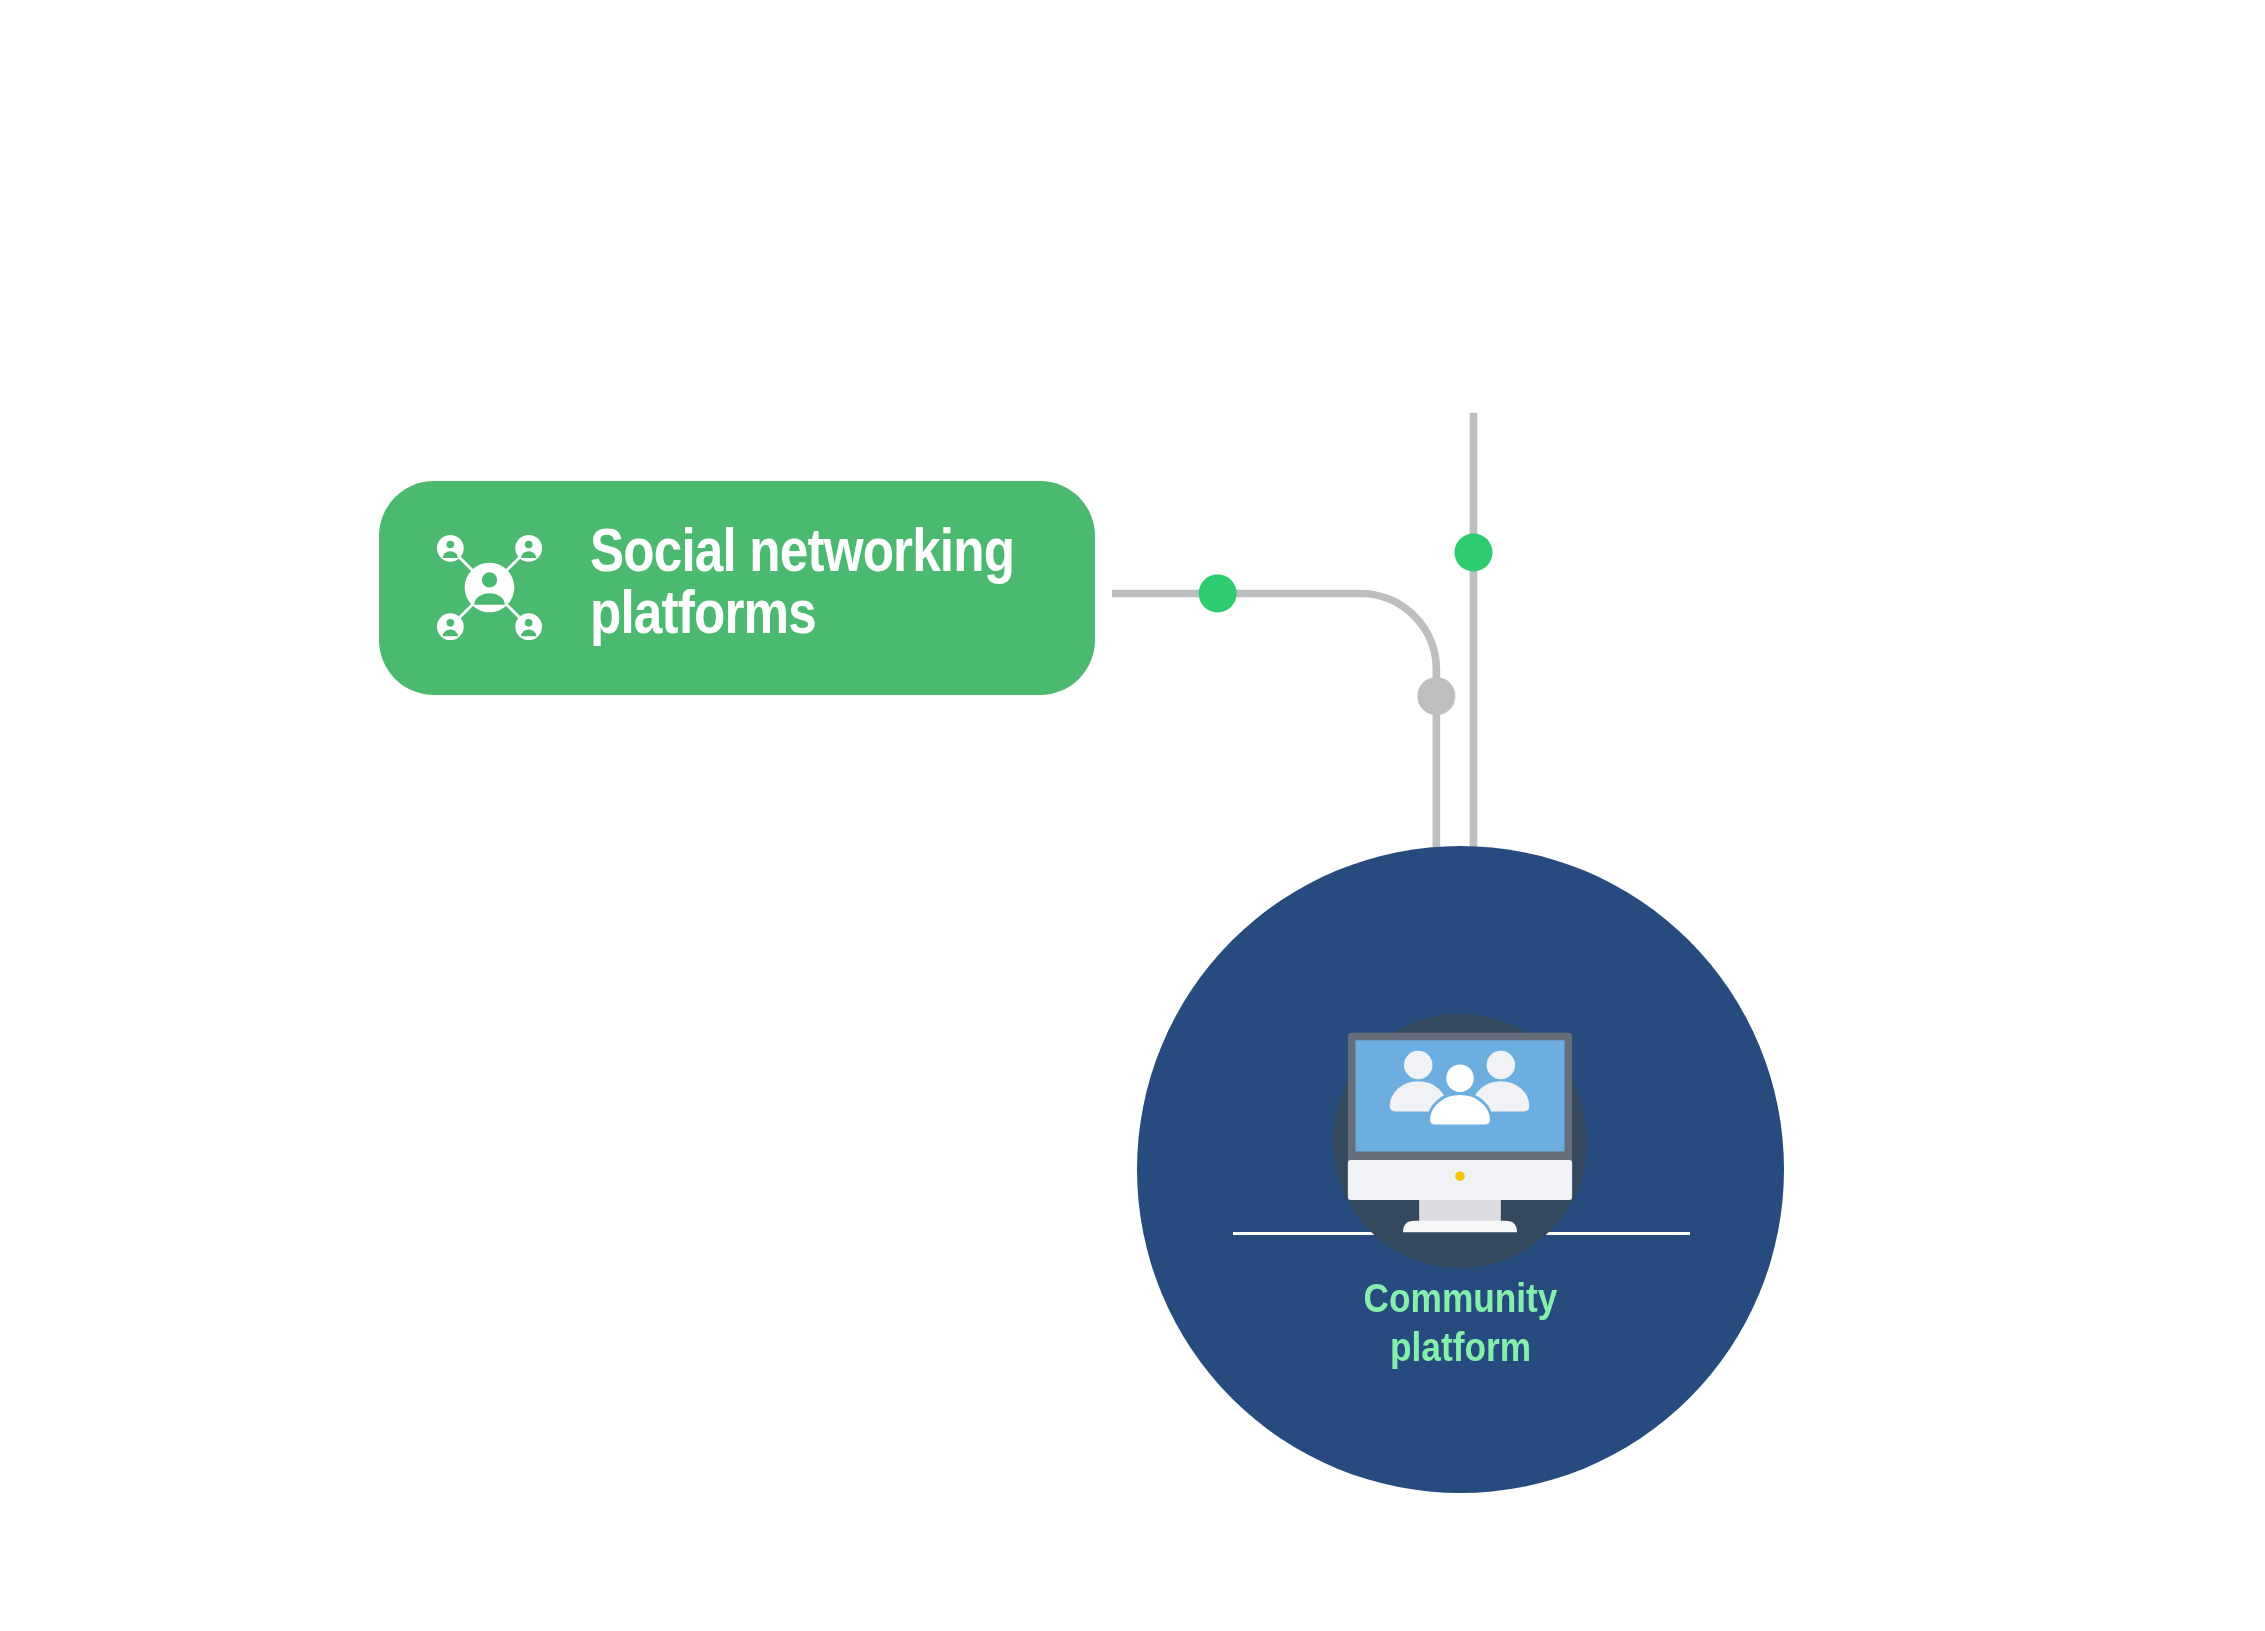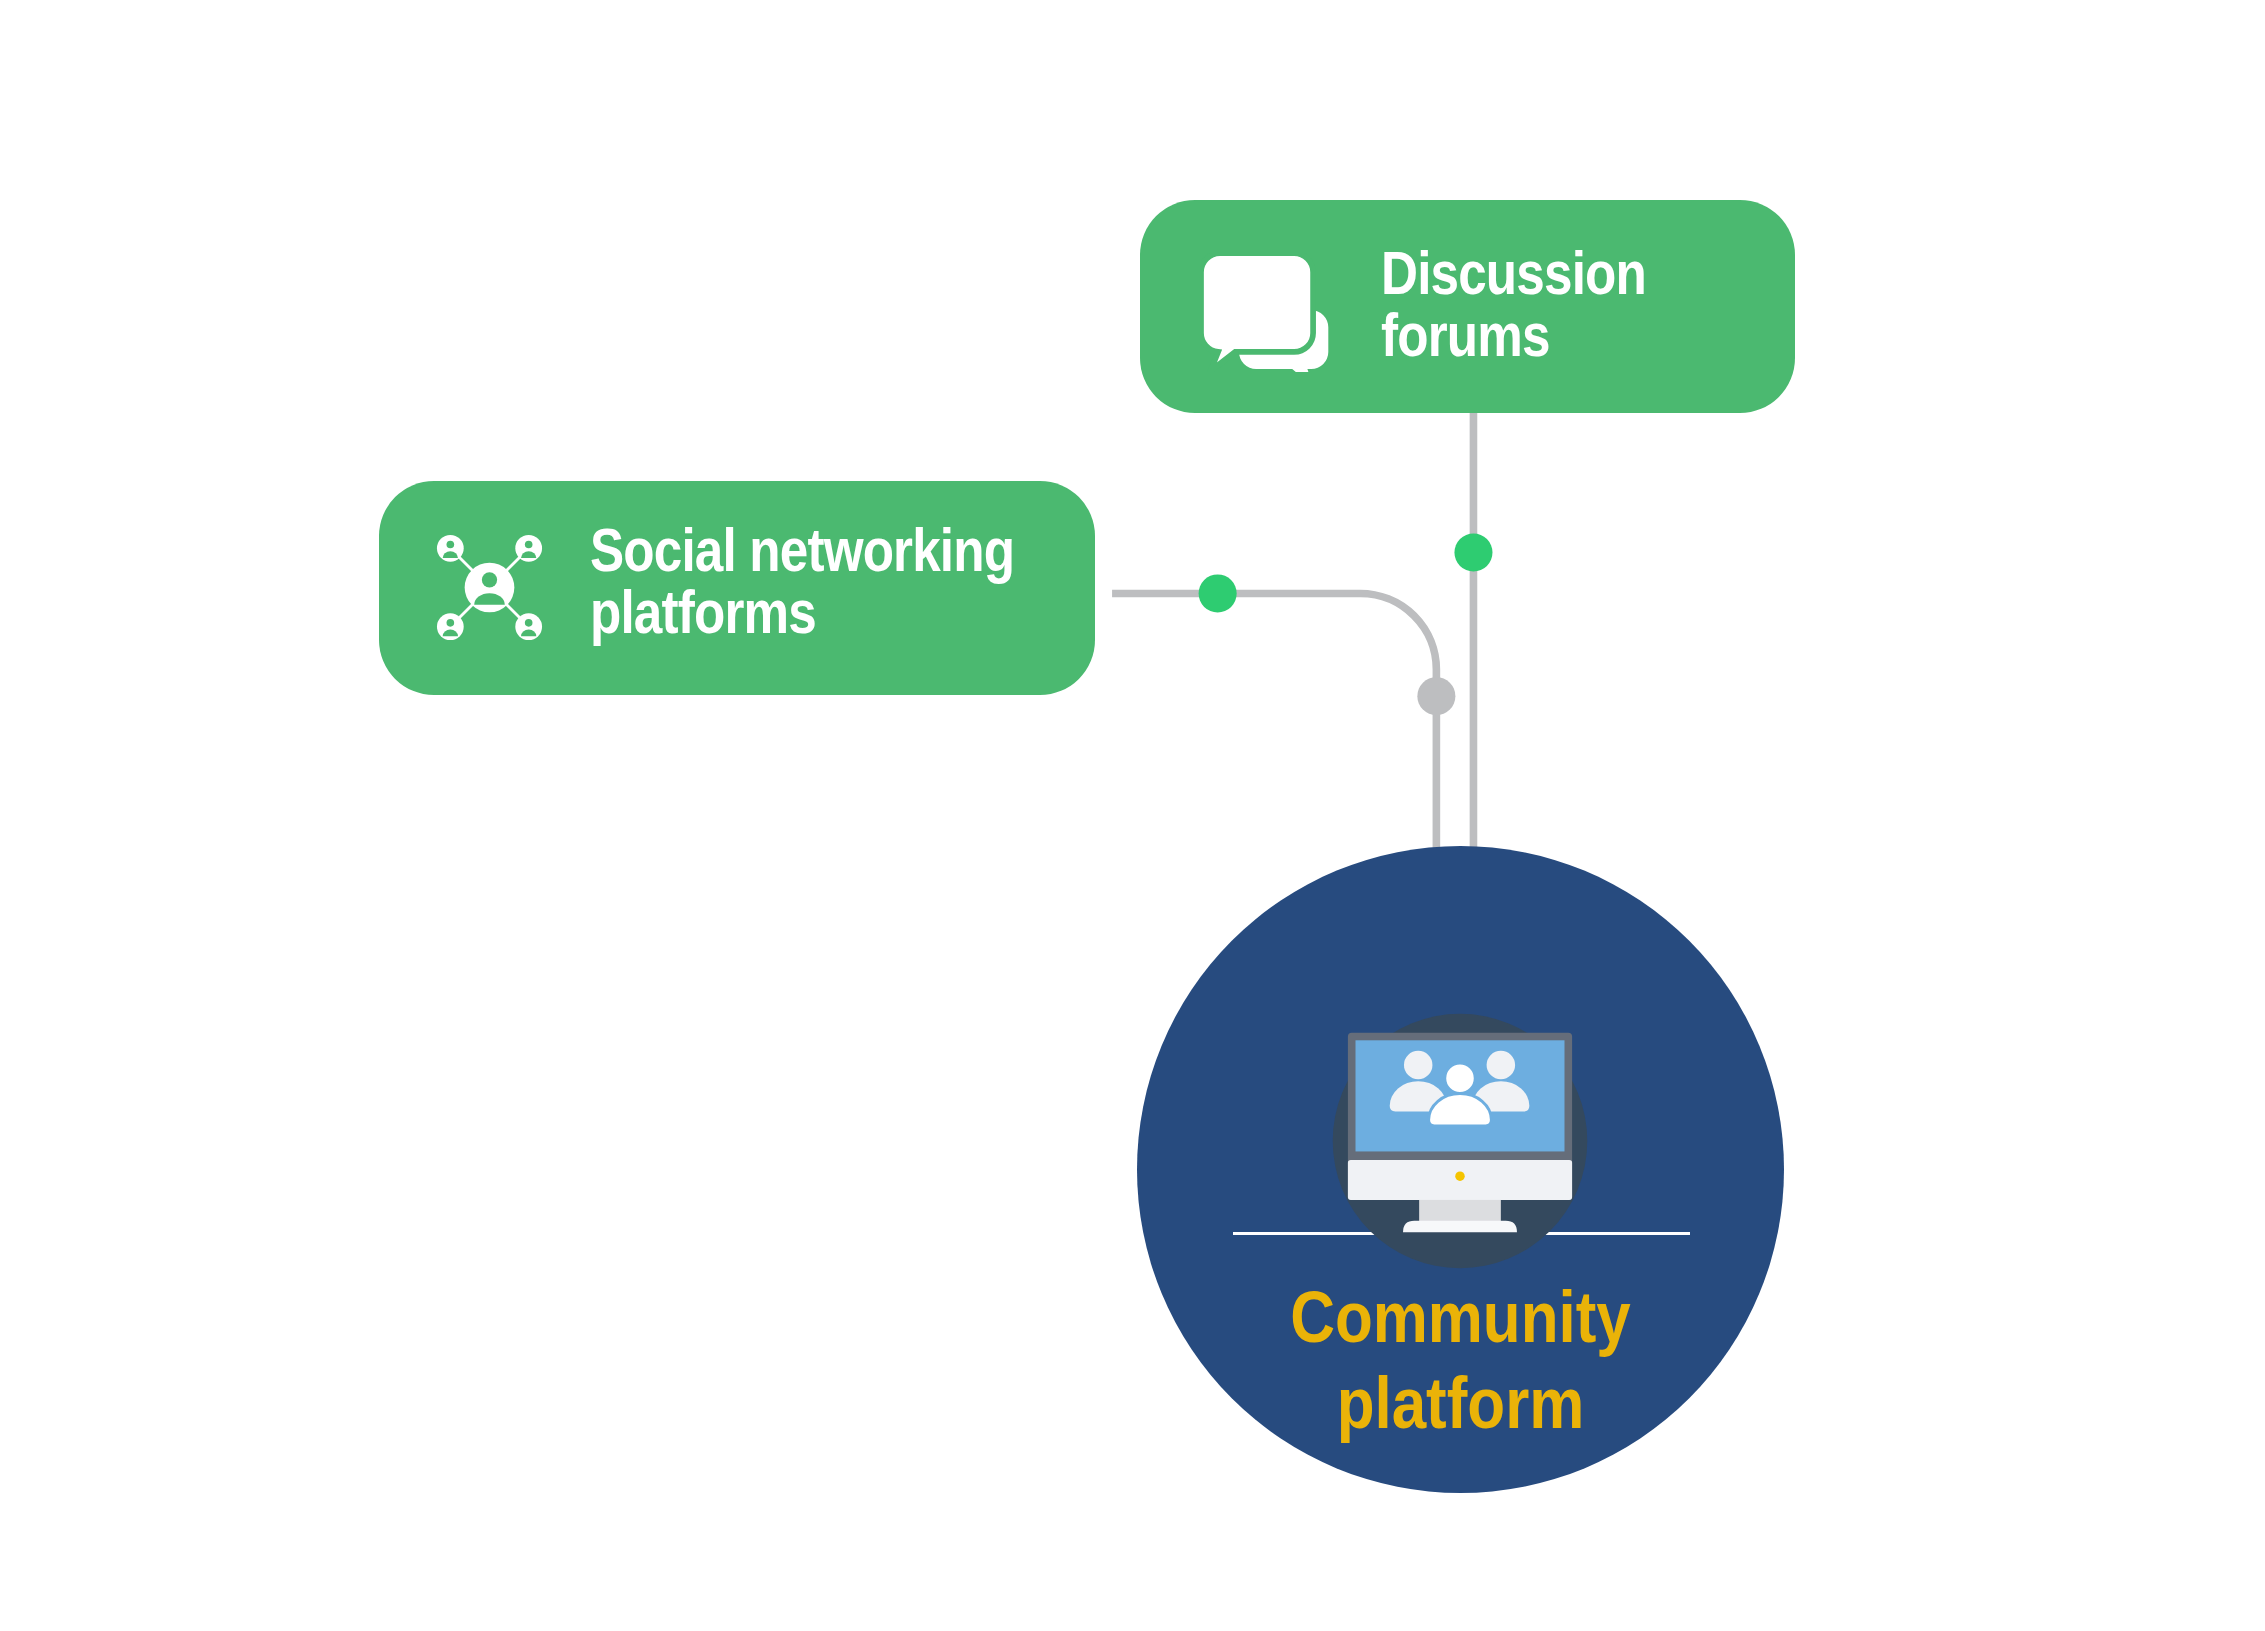--- a/index.html
+++ b/index.html
@@ -16,48 +16,37 @@
   #card-discussion .icon { left:61px; top:53px; width:133px; height:119px; }
   #card-discussion .label { left:241px; top:42px; font-size:61px; transform:scaleX(0.84); }
   #card-social { left:379px; top:481px; width:716px; height:214px; }
   #card-social .icon { left:57px; top:53px; width:107px; height:107px; }
   #card-social .label { left:211px; top:38px; font-size:61px; transform:scaleX(0.84); }
   .hub { position:absolute; left:1137px; top:846px; width:647px; height:647px; border-radius:50%;
          background:#274b7f; }
   .hub .monitor { position:absolute; left:190px; top:162px; width:266px; height:266px; }
   .hub .divider-left { position:absolute; left:96px; top:386px; width:152px; height:2.9px; background:#ffffff; }
   .hub .divider-right { position:absolute; left:399px; top:386px; width:154px; height:2.9px; background:#ffffff; }
-  .hub .label { position:absolute; left:0; width:647px; top:428px; text-align:center; color:#eab308;
-                font-weight:bold; font-size:72px; line-height:1.2; font-family:"Liberation Sans", sans-serif; }
+  .hub .label { position:absolute; left:0; width:647px; top:428px; text-align:center; color:#86efac;
+                font-weight:bold; font-size:41px; line-height:1.2; font-family:"Liberation Sans", sans-serif; }
   .hub .label span { display:block; transform:scaleX(0.86); }
 </style>
 </head>
 <body>
 
 <div class="stage">
 
   <svg class="connectors" viewBox="0 0 2382 1715">
     <line x1="1549" y1="434" x2="1549" y2="892" stroke="#bdbec0" stroke-width="8"></line>
     <path d="M1169 624 L1430 624 A80 80 0 0 1 1510 704 L1510 895" fill="none" stroke="#bdbec0" stroke-width="8"></path>
     <circle cx="1549" cy="581" r="20" fill="#2ecc71"></circle>
     <circle cx="1280" cy="624" r="20" fill="#2ecc71"></circle>
     <circle cx="1510" cy="732" r="20" fill="#bdbec0"></circle>
   </svg>
 
-  <div class="card" id="card-discussion">
-    <svg class="icon" viewBox="0 0 140 125">
-      <path d="M58 60 h58 a18 18 0 0 1 18 18 v26 a18 18 0 0 1 -18 18 h-4 l6 18 l-22 -18 h-38 a18 18 0 0 1 -18 -18 z" fill="#ffffff"></path>
-      <path d="M58 62 h56" stroke="#4bb970" stroke-width="0"></path>
-      <path d="M20 0 h78 a20 20 0 0 1 20 20 v64 a20 20 0 0 1 -20 20 h-62 l-26 20 l8 -20 h0 a20 20 0 0 1 -18 -20 v-64 a20 20 0 0 1 20 -20 z" fill="#ffffff" stroke="#4bb970" stroke-width="6"></path>
-    </svg>
-    <div class="label">
-      <div>Discussion</div>
-      <div>forums</div>
-    </div>
-  </div>
 
   <div class="card" id="card-social">
     <svg class="icon" viewBox="0 0 112 112">
       <g stroke="#ffffff" stroke-width="3">
         <line x1="22" y1="22" x2="56" y2="56"></line>
         <line x1="90" y1="22" x2="56" y2="56"></line>
         <line x1="22" y1="90" x2="56" y2="56"></line>
         <line x1="90" y1="90" x2="56" y2="56"></line>
       </g>
       <g fill="#ffffff">

